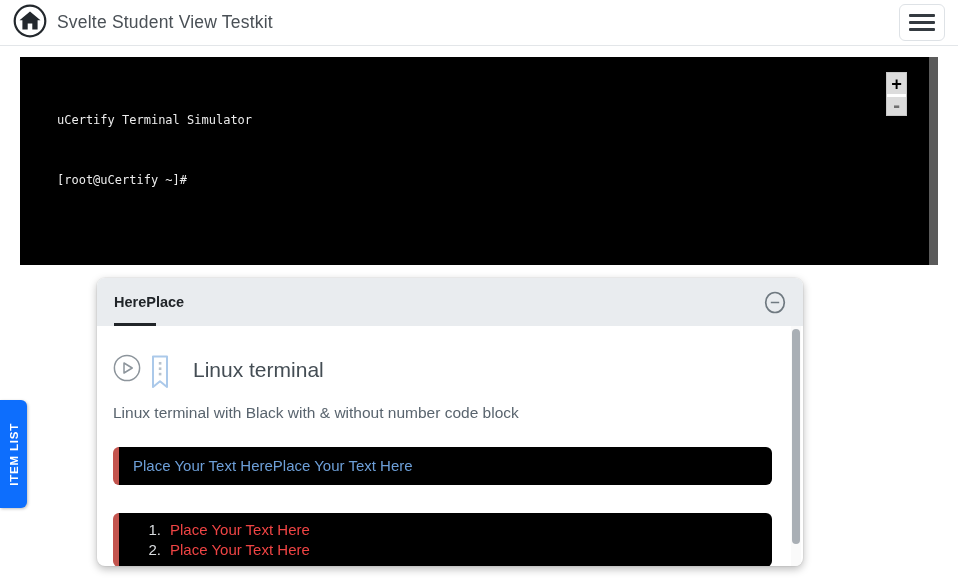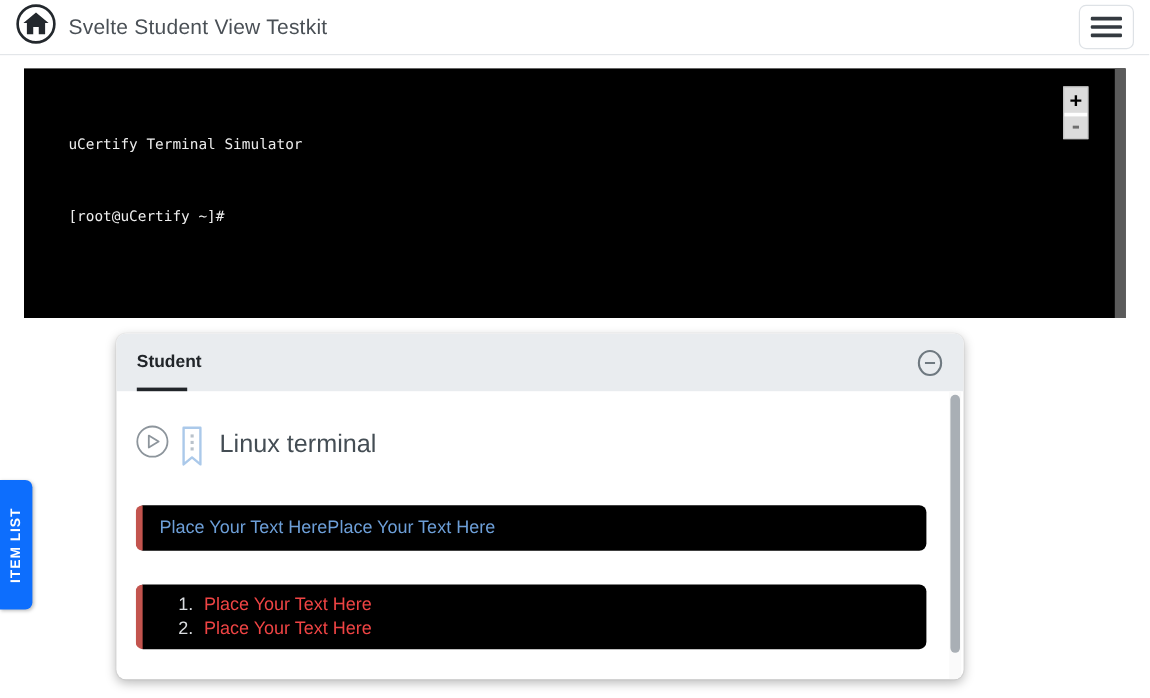--- a/index.html
+++ b/index.html
@@ -81,21 +81,21 @@
   }
   .card-header-title { font-size: 14.5px; font-weight: bold; color: #212529; cursor: pointer; }
   .card-header-underline {
     position: absolute; left: 17px; bottom: 0; width: 42px; height: 3px;
     background: #212529;
   }
   .collapse-btn { margin-left: auto; cursor: pointer; display: flex; align-items: center; }
   .card-body { position: relative; height: 240px; padding: 0 16px; }
 
   .activity-row { display: flex; align-items: center; gap: 9px; padding-top: 19px; }
-  .activity-heading { font-size: 21px; color: #444d54; margin-left: 4px; }
+  .activity-heading { font-size: 21px; color: #444d54; margin-left: 14px; }
   .activity-subtitle { margin-top: 9px; font-size: 15.5px; color: #59646e; }
 
   .code-block {
     background: #000; border-left: 6px solid #c3544e; border-radius: 6px;
     width: 659px;
   }
   .code-block.plain { margin-top: 25px; padding: 10px 14px; }
   .code-block.plain .code-link {
     color: #6d9fd8; font-size: 15px; text-decoration: none; cursor: pointer;
   }
@@ -146,21 +146,21 @@
     </div>
     <div class="term-scrollbar"></div>
   </div>
 
   <div class="item-list-tab">
     <span>ITEM LIST</span>
   </div>
 
   <div class="card">
     <div class="card-header">
-      <span class="card-header-title">Student</span>
+      <span class="card-header-title">HerePlace</span>
       <span class="card-header-underline"></span>
       <span class="collapse-btn">
         <svg width="22" height="23" viewBox="0 0 22 23">
           <ellipse cx="11" cy="11.5" rx="9.3" ry="10" fill="none" stroke="#6f7980" stroke-width="1.7"></ellipse>
           <line x1="6.8" y1="11.5" x2="15.2" y2="11.5" stroke="#6f7980" stroke-width="1.7"></line>
         </svg>
       </span>
     </div>
 
     <div class="card-body">
@@ -175,20 +175,21 @@
           <svg width="20" height="36" viewBox="0 0 20 36">
             <path d="M3 1.5 L17 1.5 L17 32 L10 26.2 L3 32 Z" fill="#ffffff" stroke="#abc9ea" stroke-width="2" stroke-linejoin="round"></path>
             <rect x="8.8" y="7" width="2.6" height="2.6" fill="#b9c2cb"></rect>
             <rect x="8.8" y="12.4" width="2.6" height="2.6" fill="#b9c2cb"></rect>
             <rect x="8.8" y="17.8" width="2.6" height="2.6" fill="#b9c2cb"></rect>
           </svg>
         </span>
         <span class="activity-heading">Linux terminal</span>
       </div>
 
+      <div class="activity-subtitle">Linux terminal with Black with &amp; without number code block</div>
 
       <div class="code-block plain">
         <a class="code-link">Place Your Text HerePlace Your Text Here</a>
       </div>
 
       <div class="code-block numbered">
         <div class="num-row">
           <span class="num-marker">1.</span>
           <a class="code-link">Place Your Text Here</a>
         </div>

